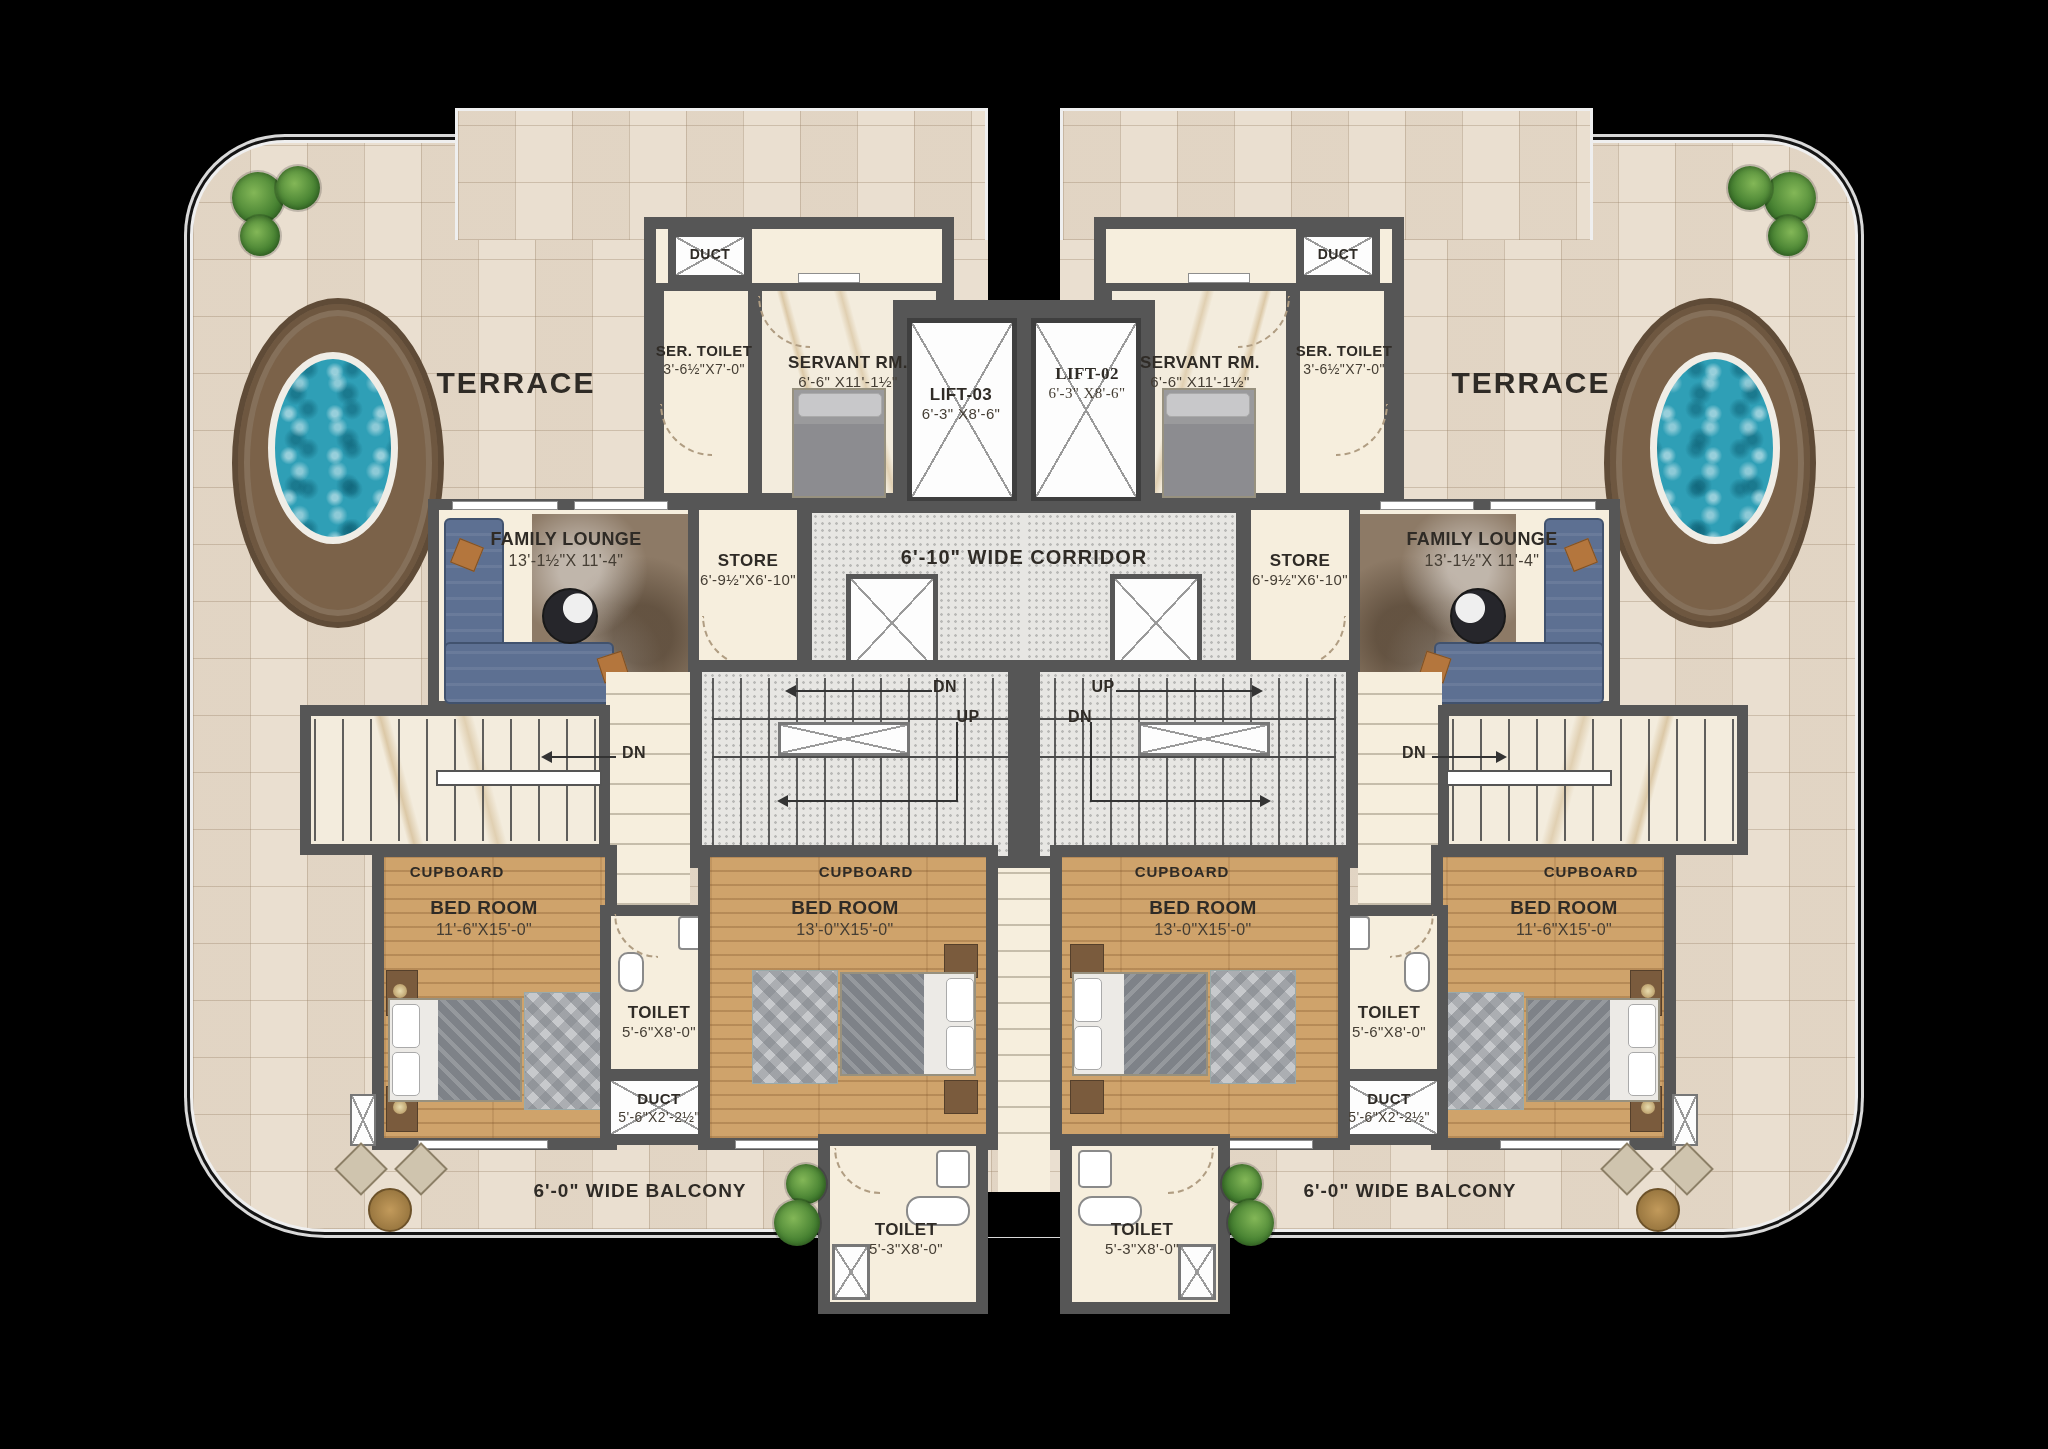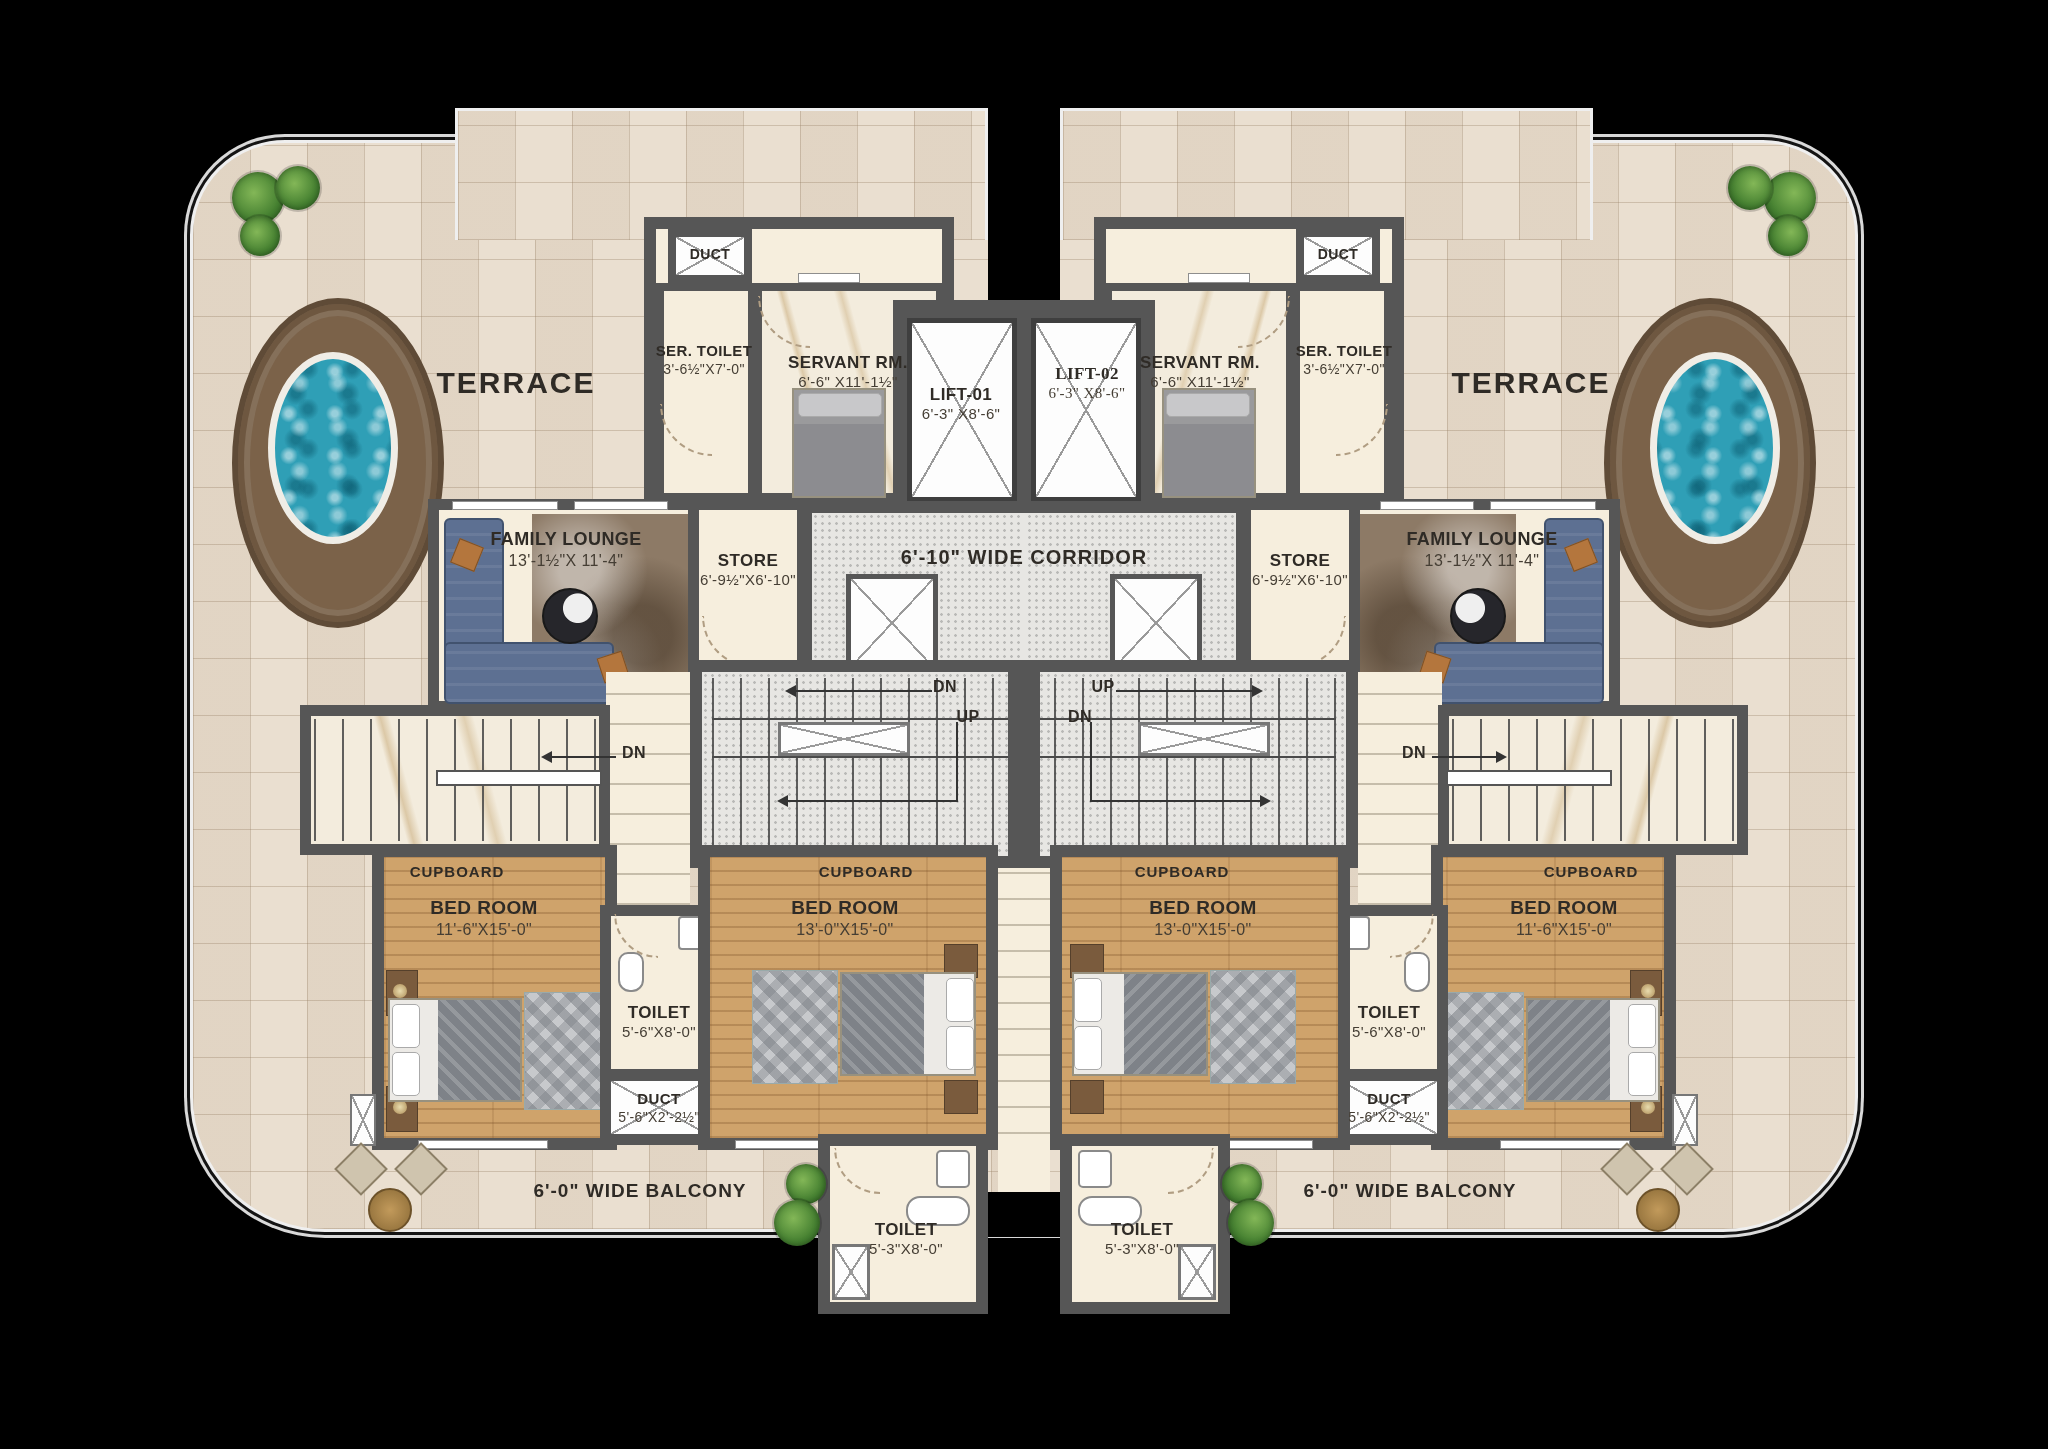--- a/index.html
+++ b/index.html
@@ -326,21 +326,21 @@
     <div class="lbl" style="left:848px;top:372px;font-size:17px;">
       <div>SERVANT RM.</div>
       <div class="dm" style="font-size:15px;">6'-6" X11'-1½"</div>
     </div>
     <div class="lbl" style="left:1200px;top:372px;font-size:17px;">
       <div>SERVANT RM.</div>
       <div class="dm" style="font-size:15px;">6'-6" X11'-1½"</div>
     </div>
 
     <div class="lbl" style="left:961px;top:404px;font-size:17px;">
-      <div>LIFT-01</div>
+      <div>LIFT-03</div>
       <div class="dm" style="font-size:15px;">6'-3" X8'-6"</div>
     </div>
     <div class="lbl" style="left:1087px;top:383px;font-size:17px;font-family:Liberation Serif, serif;">
       <div>LIFT-02</div>
       <div class="dm" style="font-size:15px;">6'-3" X8'-6"</div>
     </div>
 
     <div class="lbl" style="left:566px;top:549px;font-size:18px;">
       <div>FAMILY LOUNGE</div>
       <div class="dm" style="font-size:16px;">13'-1½"X 11'-4"</div>

